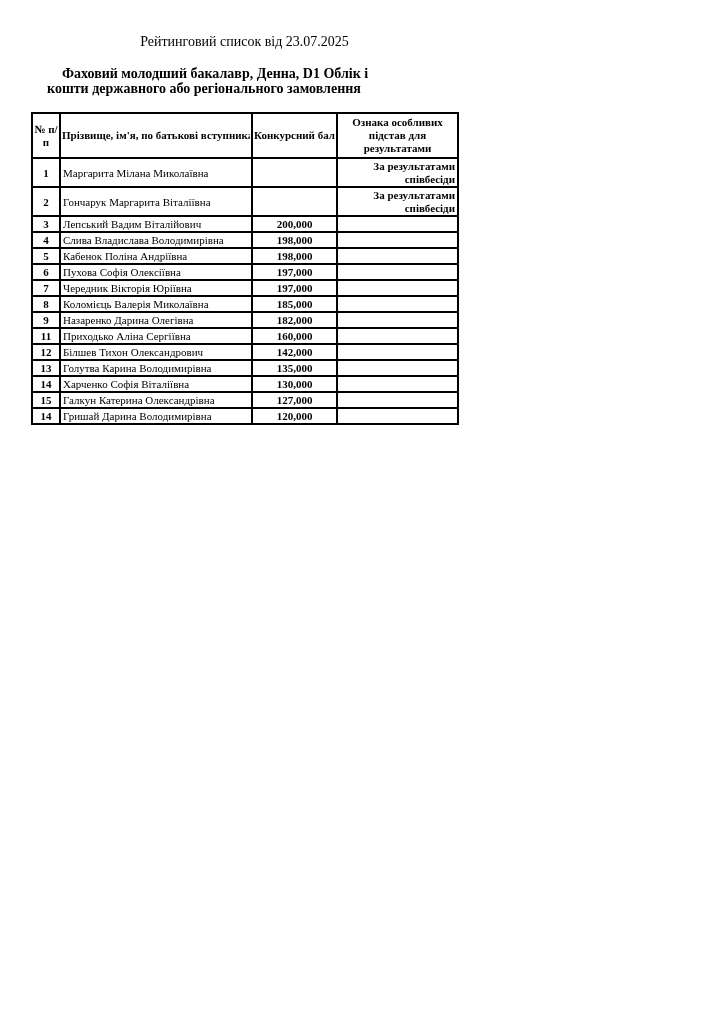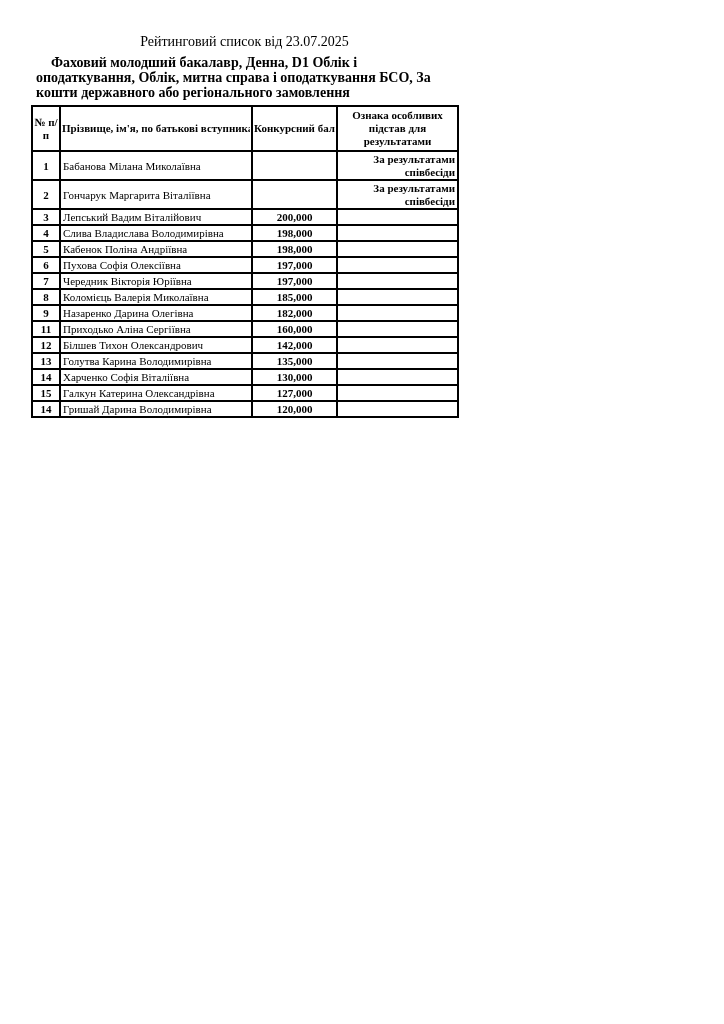--- a/index.html
+++ b/index.html
@@ -26,21 +26,21 @@
     text-align: center;
     font-size: 14px;
     font-weight: normal;
     line-height: 17px;
     margin: 0 0 1px 0;
   }
   .doc-subtitle {
     font-weight: bold;
     font-size: 14px;
     line-height: 15px;
-    margin: 5px;
+    margin: 16px;
   }
   .doc-subtitle .line { white-space: nowrap; }
   .doc-subtitle .line.indent { padding-left: 15px; }
   table.rating {
     border-collapse: collapse;
     table-layout: fixed;
     width: 426px;
     margin-top: 4px;
   }
   table.rating th,
@@ -87,21 +87,20 @@
 </head>
 <body>
 
 <div class="page">
   <div class="content">
 
     <div class="doc-title">Рейтинговий список від 23.07.2025</div>
 
     <div class="doc-subtitle">
       <div class="line indent">Фаховий молодший бакалавр, Денна, D1 Облік і</div>
-      <div class="line">оподаткування, Облік, митна справа і оподаткування БСО, За</div>
       <div class="line">кошти державного або регіонального замовлення</div>
     </div>
 
     <table class="rating">
       <colgroup>
         <col style="width:28px">
         <col style="width:192px">
         <col style="width:85px">
         <col style="width:121px">
       </colgroup>
@@ -109,21 +108,21 @@
         <tr>
           <th class="h-num">№ п/п</th>
           <th class="h-name">Прізвище, ім'я, по батькові вступника</th>
           <th class="h-score">Конкурсний бал</th>
           <th class="h-note">Ознака особливих підстав для результатами</th>
         </tr>
       </thead>
       <tbody id="rating-body">
           <tr class="row-tall">
     <td class="c-num">1</td>
-    <td class="c-name">Бабанова Мілана Миколаївна</td>
+    <td class="c-name">Маргарита Мілана Миколаївна</td>
     <td class="c-score"></td>
     <td class="c-note">За результатами співбесіди</td>
   </tr>
           <tr class="row-tall">
     <td class="c-num">2</td>
     <td class="c-name">Гончарук Маргарита Віталіївна</td>
     <td class="c-score"></td>
     <td class="c-note">За результатами співбесіди</td>
   </tr>
           <tr class="row-normal">

